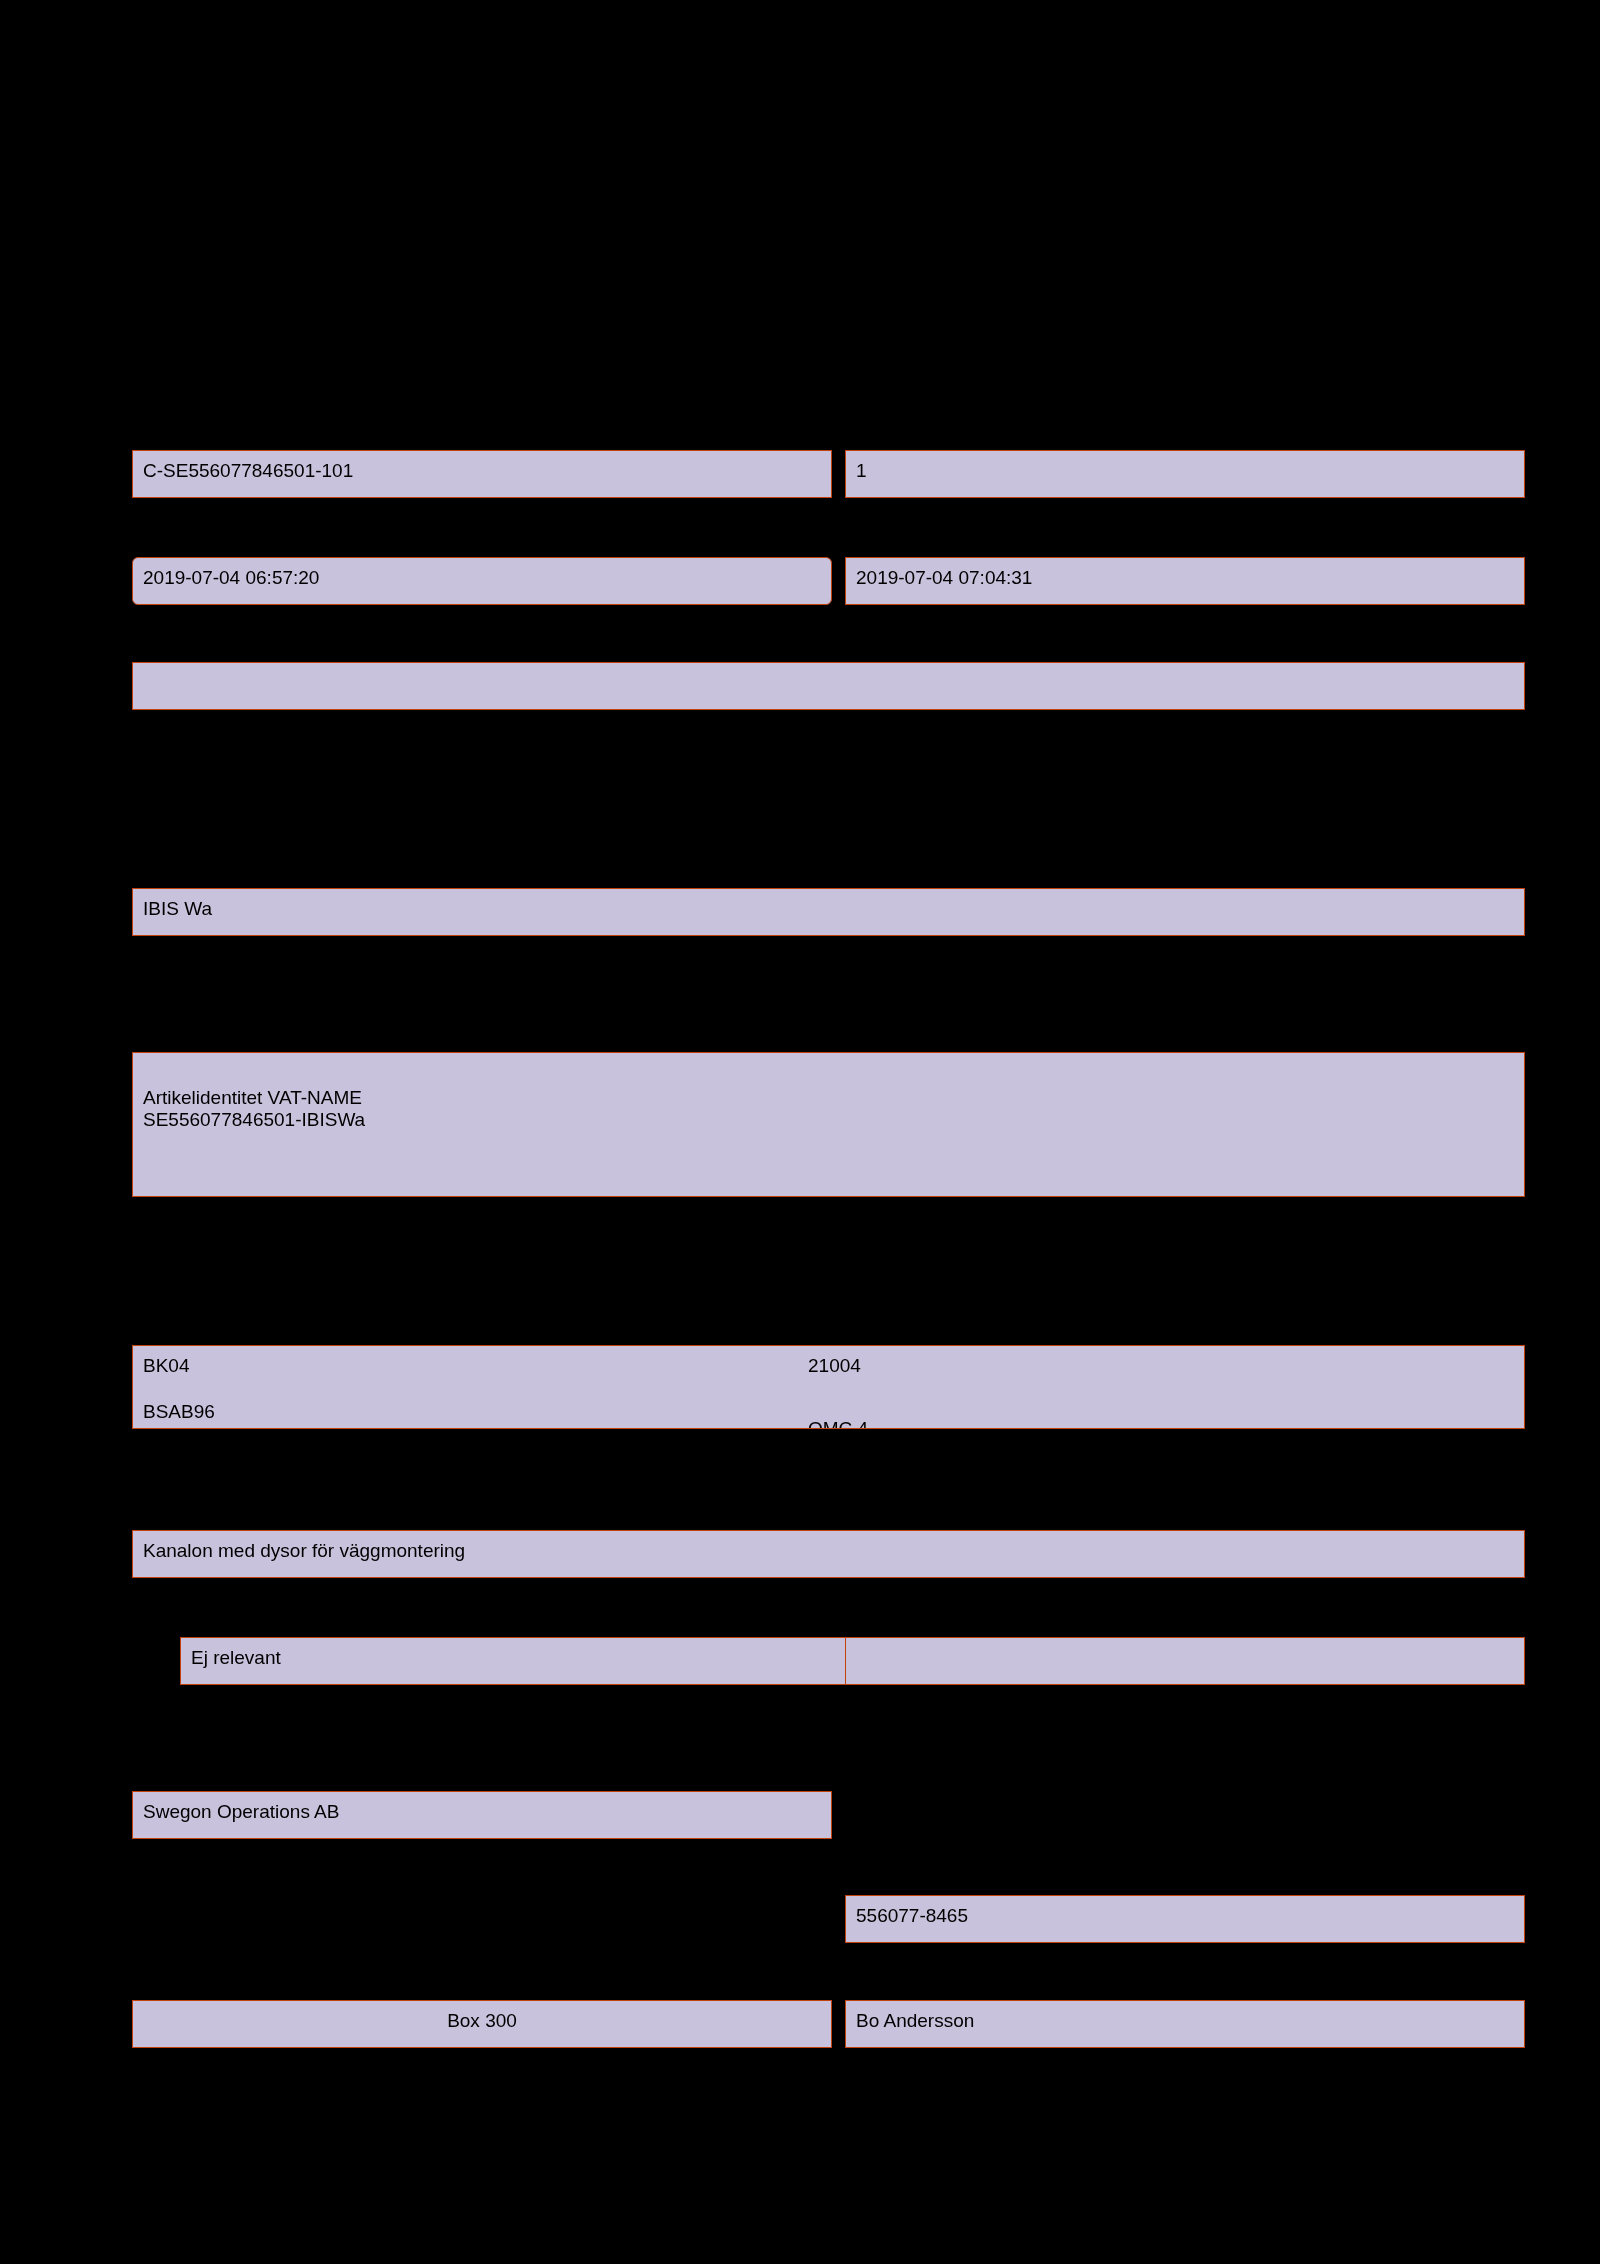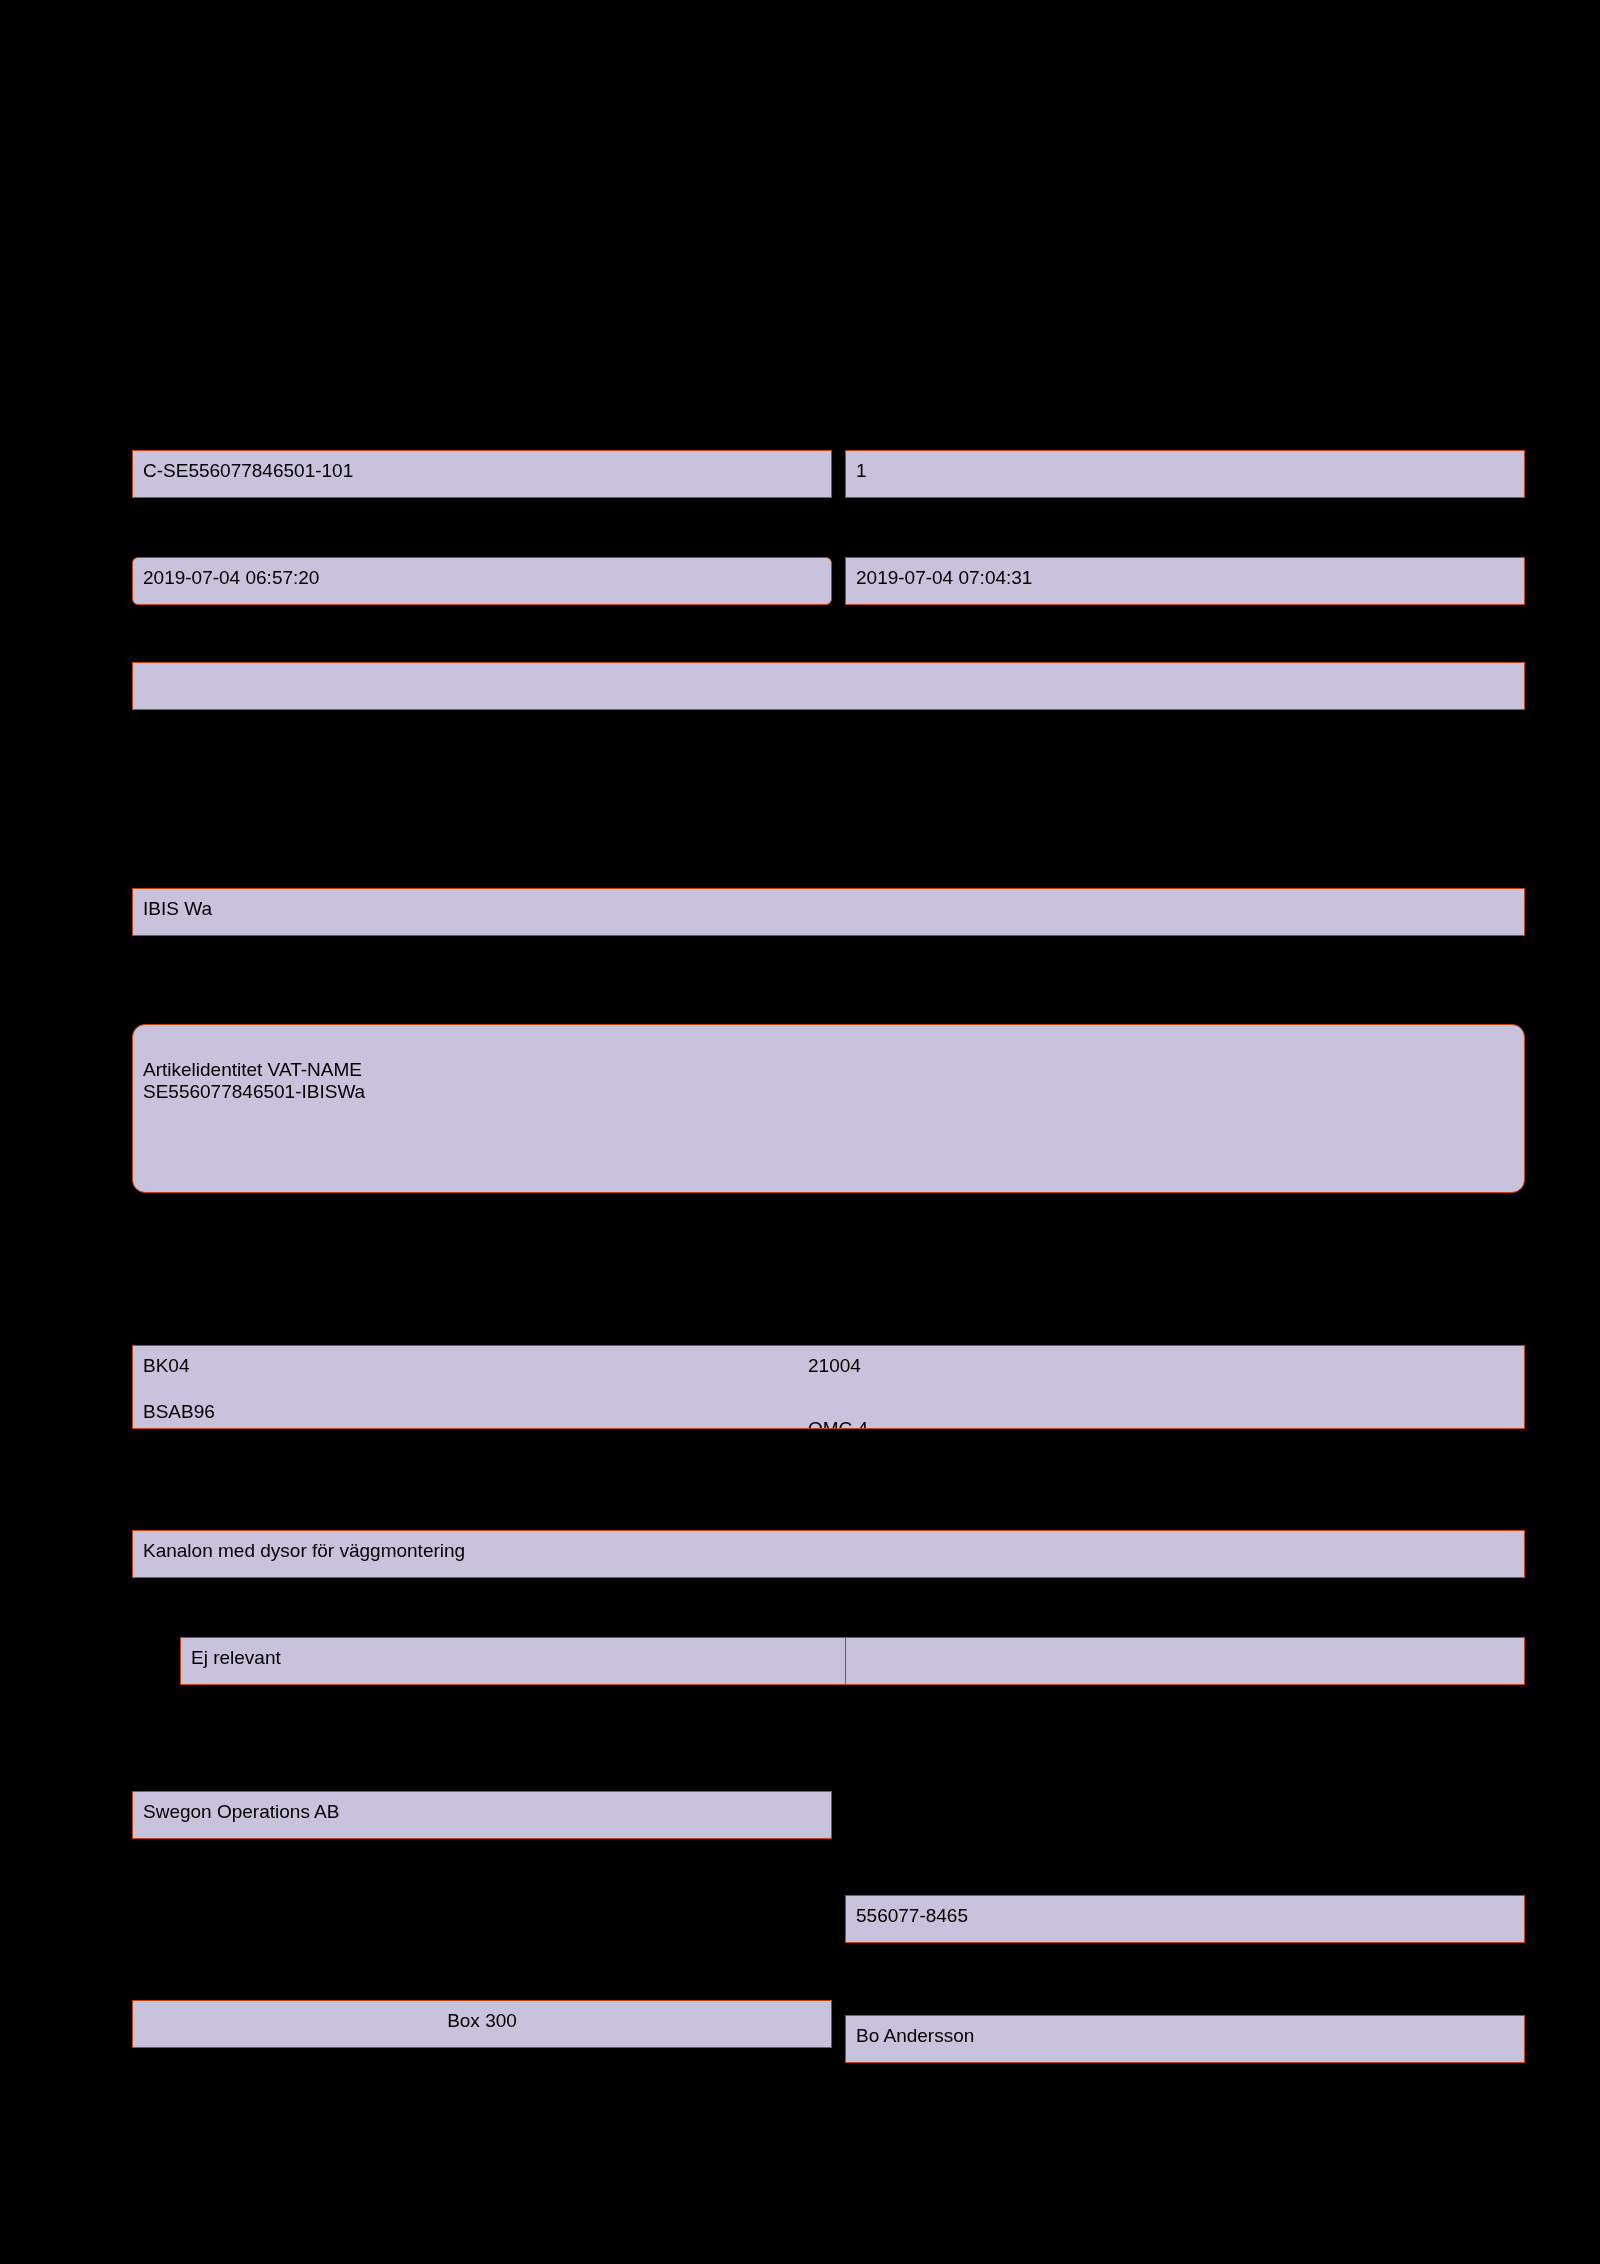--- a/index.html
+++ b/index.html
@@ -58,21 +58,21 @@
   <div class="field col-right h-std" style="top:450px;">1</div>
 
   <div class="field col-left h-std" style="top:557px;border-radius:6px;">2019-07-04 06:57:20</div>
 
   <div class="field col-right h-std" style="top:557px;">2019-07-04 07:04:31</div>
 
   <div class="field col-full h-std" style="top:662px;"></div>
 
   <div class="field col-full h-std" style="top:888px;">IBIS Wa</div>
 
-  <div class="field col-full tall" style="top:1024px; height:169px;border-radius:13px;">
+  <div class="field col-full tall" style="top:1052px; height:145px;">
     <span>Artikelidentitet VAT-NAME</span>
     <span class="line2">SE556077846501-IBISWa</span>
   </div>
 
   <div class="field col-full" style="top:1345px; height:84px; padding:18px;">
     <div style="position:absolute; left:10px; top:9px;">BK04</div>
     <div style="position:absolute; left:675px; top:9px;">21004</div>
     <div style="position:absolute; left:10px; top:55px;">BSAB96</div>
     <div style="position:absolute; left:675px; top:55px;margin-top:17px;">QMC.4</div>
   </div>
@@ -82,15 +82,15 @@
   <div class="field col-left h-std" style="top:1637px;margin-left:48px;">Ej relevant</div>
 
   <div class="field col-right h-std" style="top:1637px;"></div>
 
   <div class="field col-left h-std" style="top:1791px;">Swegon Operations AB</div>
 
   <div class="field col-right h-std" style="top:1895px;">556077-8465</div>
 
   <div class="field col-left h-std" style="top:2000px;text-align:center;">Box 300</div>
 
-  <div class="field col-right h-std" style="top:2000px;margin-top:15px;">Bo Andersson</div>
+  <div class="field col-right h-std" style="top:2000px;">Bo Andersson</div>
 
 </div>
 
 </body></html>

